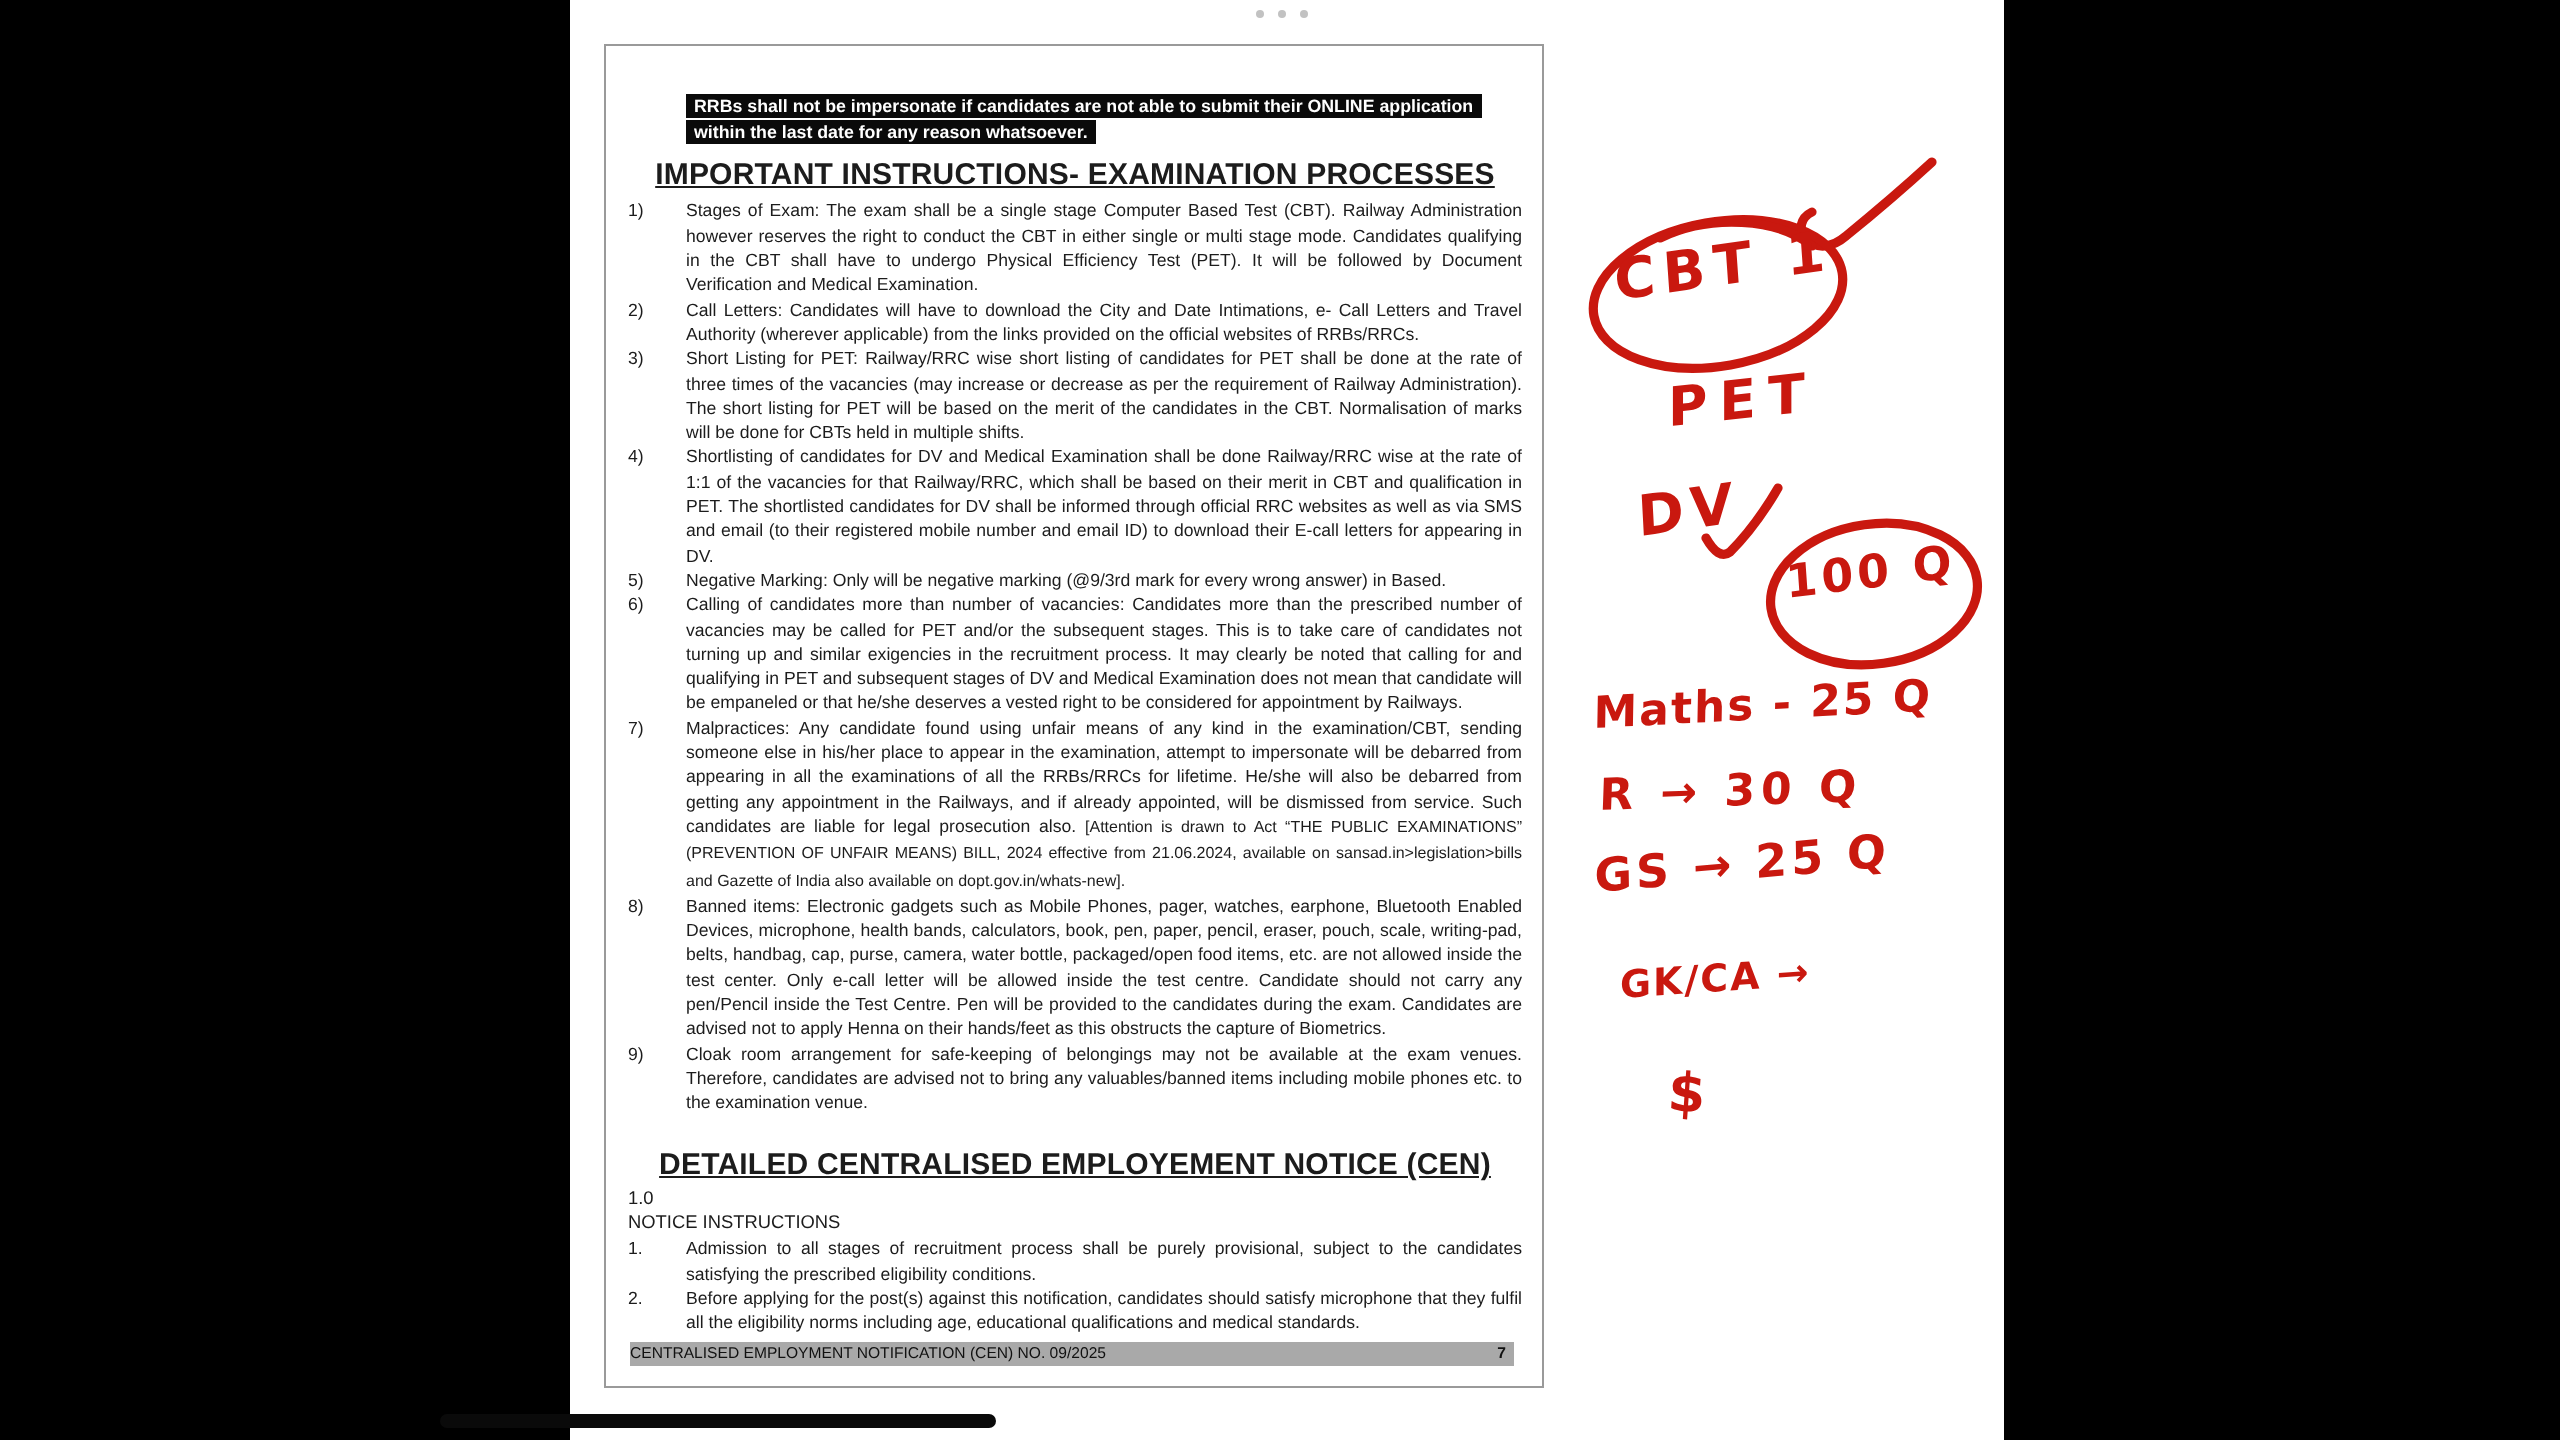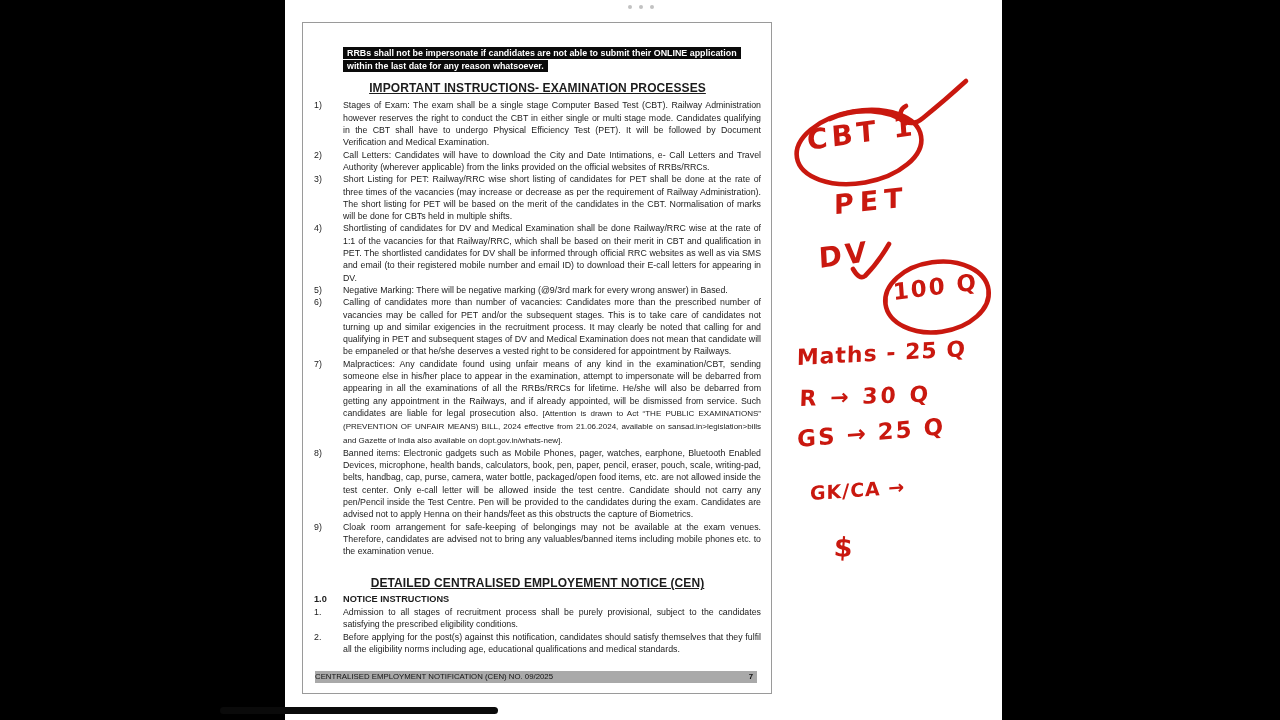--- a/index.html
+++ b/index.html
@@ -11,29 +11,29 @@
   .canvas{position:absolute;left:285px;top:0;width:717px;height:720px;background:#ffffff;}
   .dots{position:absolute;left:343px;top:5px;display:flex;gap:7px;}
   .dots i{width:4px;height:4px;border-radius:50%;background:#c2c2c2;display:block;}
   
   .page{position:absolute;left:17px;top:22px;width:470px;height:672px;background:#fff;
         border:1px solid #9a9a9a;box-sizing:border-box;color:#1c1c1c;
         padding:24px 10px 0 11px;font-size:8.8px;line-height:12.3px;}
   .notice{margin:0 0 10px 29px;width:402px;}
   .notice span{background:#0a0a0a;color:#fff;font-weight:bold;font-size:8.9px;
                padding:1px 4px;line-height:12.6px;-webkit-box-decoration-break:clone;box-decoration-break:clone;}
-  .h-center{text-align:center;font-weight:bold;text-decoration:underline;font-size:12px;
+  .h-center{text-align:center;font-weight:bold;text-decoration:underline;font-size:15px;
             margin:0 0 5px 0;letter-spacing:0.1px;}
   .item{display:flex;}
   .item .num{width:29px;flex:none;}
   .item .body{flex:1;text-align:justify;}
   .b{font-weight:normal;}
   .small{font-size:8px;}
   .h-cen2{margin-top:20px;margin-bottom:3px;}
-  .section-row{display:flex;font-weight:bold;font-size:9.2px;margin:2px 0 1px 0;}
+  .section-row{display:flex;font-weight:normal;font-size:9.2px;margin:2px 0 1px 0;flex-direction:column;}
   .section-row .num{width:29px;flex:none;}
   .footer-bar{position:absolute;left:12px;right:14px;bottom:10px;height:12px;background:#a9a9a9;
               display:flex;align-items:center;font-size:7.8px;color:#111;}
   .footer-bar .flabel{flex:1;}
   .footer-bar .fpage{font-weight:bold;padding-right:4px;}
   
   .anno-layer{position:absolute;left:0;top:0;width:717px;height:720px;pointer-events:none;}
   .hand{position:absolute;color:#c9180f;font-family:"DejaVu Sans",sans-serif;font-weight:bold;
         white-space:nowrap;transform-origin:left top;}
   .hw-cbt1{left:521px;top:124px;font-size:28px;letter-spacing:4px;transform:rotate(-8deg) skewX(-4deg);}
@@ -82,21 +82,21 @@
           <div class="item">
             <span class="num">3)</span>
             <div class="body"><span class="b ">Short Listing for PET:</span><span class=""> Railway/RRC wise short listing of candidates for PET shall be done at the rate of three times of the vacancies (may increase or decrease as per the requirement of Railway Administration).  The short listing for PET will be based on the merit of the candidates in the CBT. Normalisation of marks will be done for CBTs held in multiple shifts.</span></div>
           </div>
           <div class="item">
             <span class="num">4)</span>
             <div class="body"><span class="b ">Shortlisting of candidates for DV</span><span class=""> and Medical Examination shall be done Railway/RRC wise at the rate of 1:1 of the vacancies for that Railway/RRC, which shall be based on their merit in CBT and qualification in PET. The shortlisted candidates for DV shall be informed through official RRC websites as well as via SMS and email (to their registered mobile number and email ID) to download their E-call letters for appearing in DV.</span></div>
           </div>
           <div class="item">
             <span class="num">5)</span>
-            <div class="body"><span class="b ">Negative Marking:</span><span class=""> There will be negative marking </span><span class="b ">(@9/3rd mark for every wrong answer)</span><span class=""> in Based.</span></div>
+            <div class="body"><span class="b ">Negative Marking:</span><span class=""> Only will be negative marking </span><span class="b ">(@9/3rd mark for every wrong answer)</span><span class=""> in Based.</span></div>
           </div>
           <div class="item">
             <span class="num">6)</span>
             <div class="body"><span class="b ">Calling of candidates more than number of vacancies:</span><span class=""> Candidates more than the prescribed number of vacancies may be called for PET and/or the subsequent stages. This is to take care of candidates not turning up and similar exigencies in the recruitment process. </span><span class="b ">It may clearly be noted that calling for and qualifying in PET and subsequent stages of DV and Medical Examination does not mean that candidate will be empaneled or that he/she deserves a vested right to be considered for appointment by Railways</span><span class="">.</span></div>
           </div>
           <div class="item">
             <span class="num">7)</span>
             <div class="body"><span class="b ">Malpractices</span><span class="">: Any candidate found using unfair means of any kind in the examination/CBT, sending someone else in his/her place to appear in the examination, attempt to impersonate will be debarred from appearing in all the examinations of all the RRBs/RRCs for lifetime. He/she will also be debarred from getting any appointment in the Railways, and if already appointed, will be dismissed from service. Such candidates are liable for legal prosecution also. </span><span class="small">[Attention is drawn to Act “THE PUBLIC EXAMINATIONS” (PREVENTION OF UNFAIR MEANS) BILL, 2024 effective from 21.06.2024, available on sansad.in&gt;legislation&gt;bills and Gazette of India also available on dopt.gov.in/whats-new].</span></div>
           </div>
           <div class="item">
@@ -115,21 +115,21 @@
         <span class="num">1.0</span>
         <span>NOTICE INSTRUCTIONS</span>
       </div>
       <div>
           <div class="item">
             <span class="num">1.</span>
             <div class="body">Admission to all stages of recruitment process shall be purely provisional, subject to the candidates satisfying the prescribed eligibility conditions.</div>
           </div>
           <div class="item">
             <span class="num">2.</span>
-            <div class="body">Before applying for the post(s) against this notification, candidates should satisfy themselves that they fulfil all the eligibility norms including age, educational qualifications and medical standards.</div>
+            <div class="body">Before applying for the post(s) against this notification, candidates should satisfy microphone that they fulfil all the eligibility norms including age, educational qualifications and medical standards.</div>
           </div>
         </div>
 
       <div class="footer-bar">
         <span class="flabel">CENTRALISED EMPLOYMENT NOTIFICATION (CEN) NO. 09/2025</span>
         <span class="fpage">7</span>
       </div>
     </div>
 
     <div class="anno-layer">

